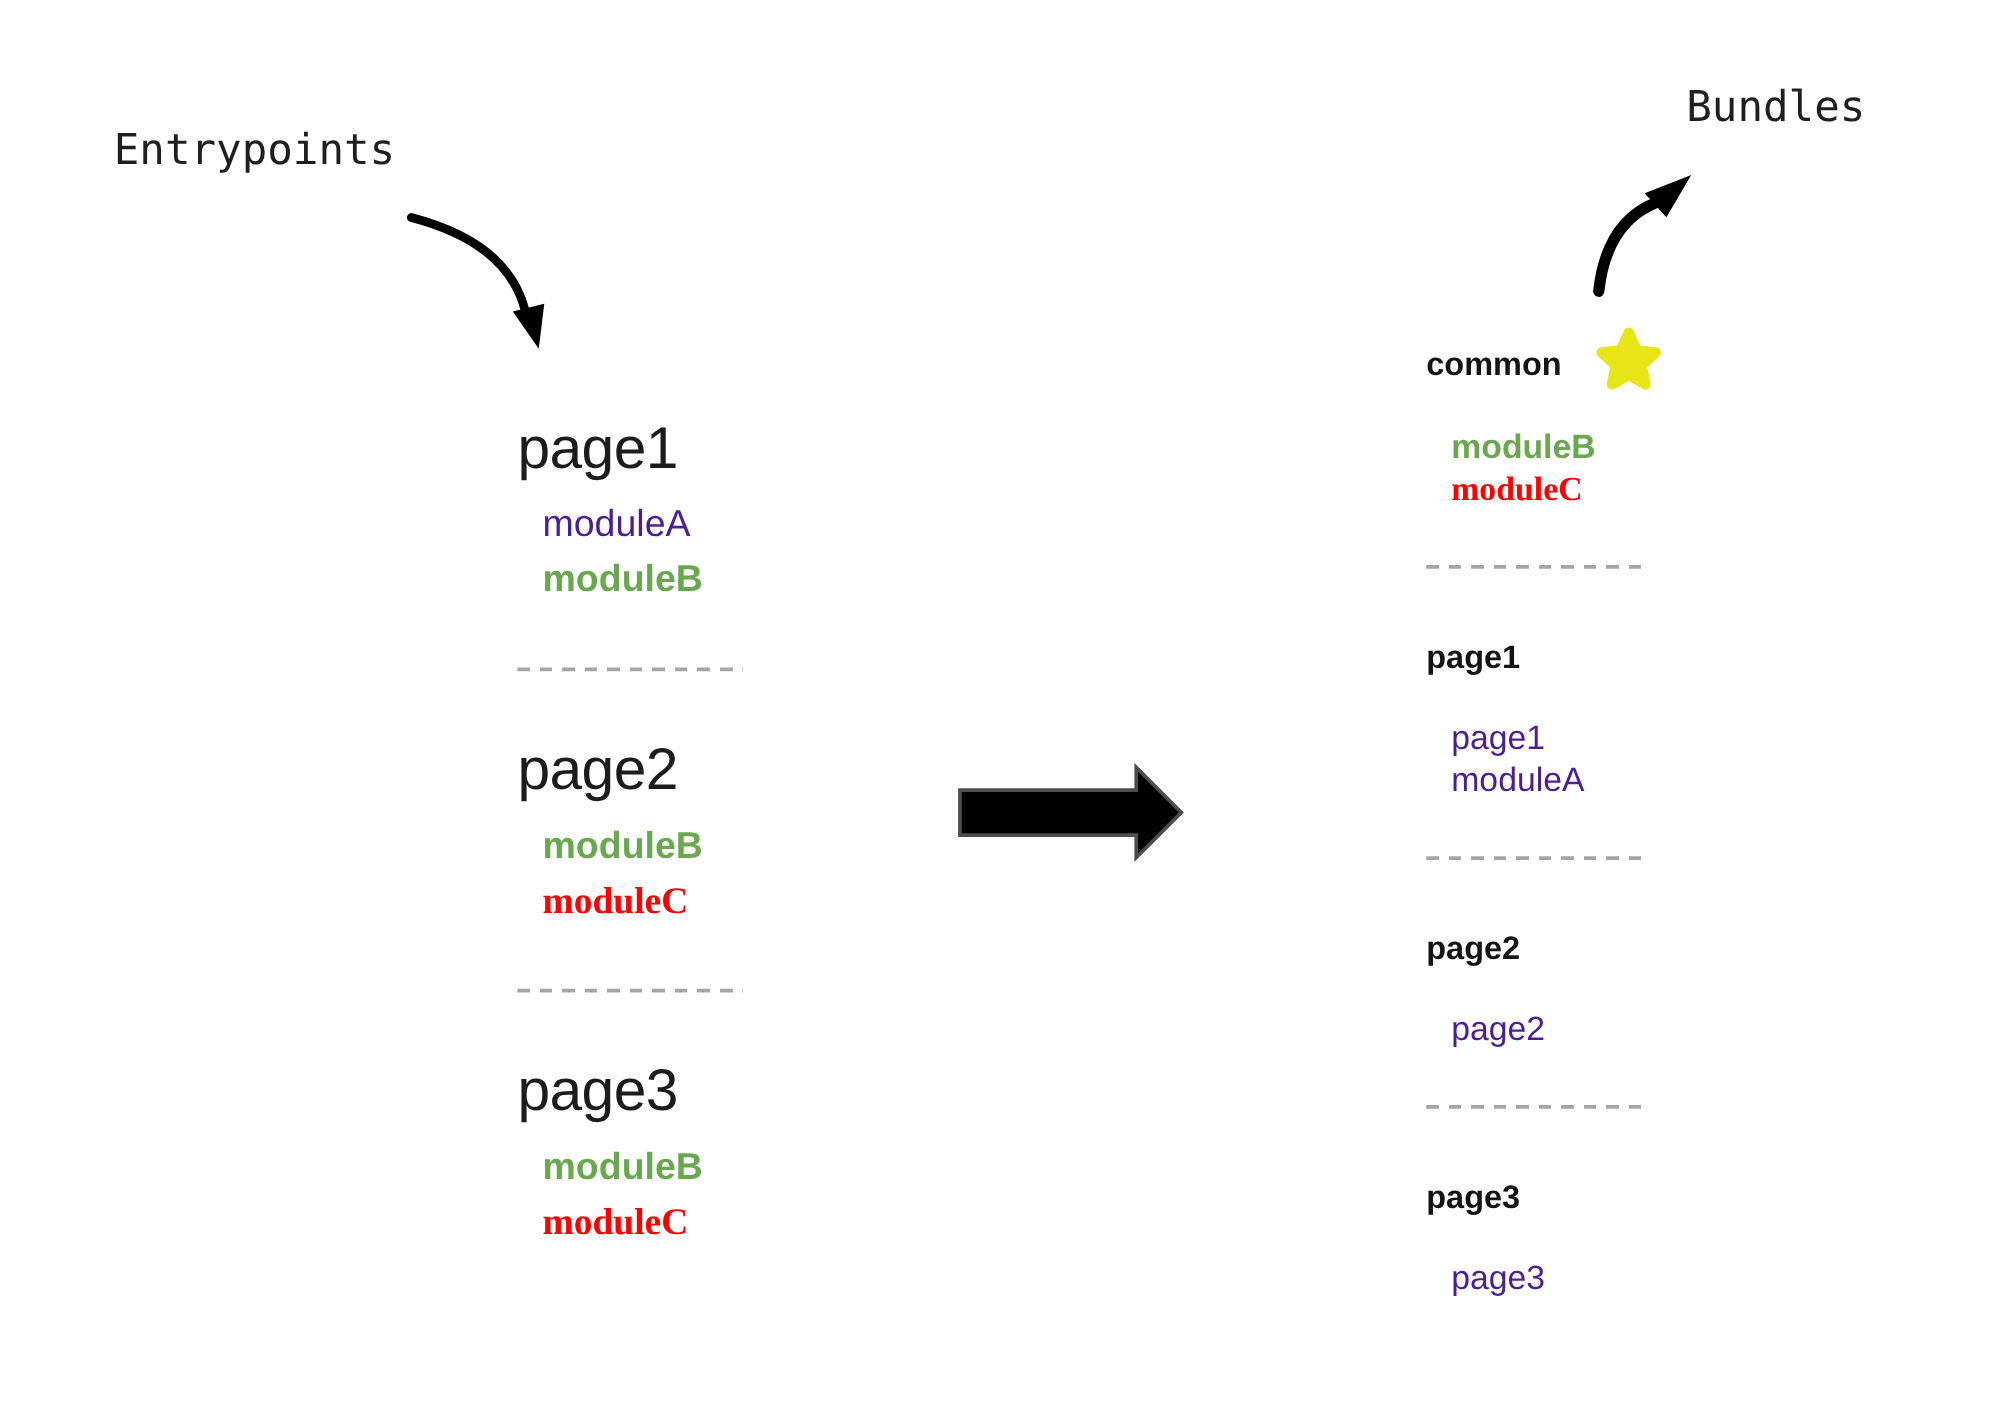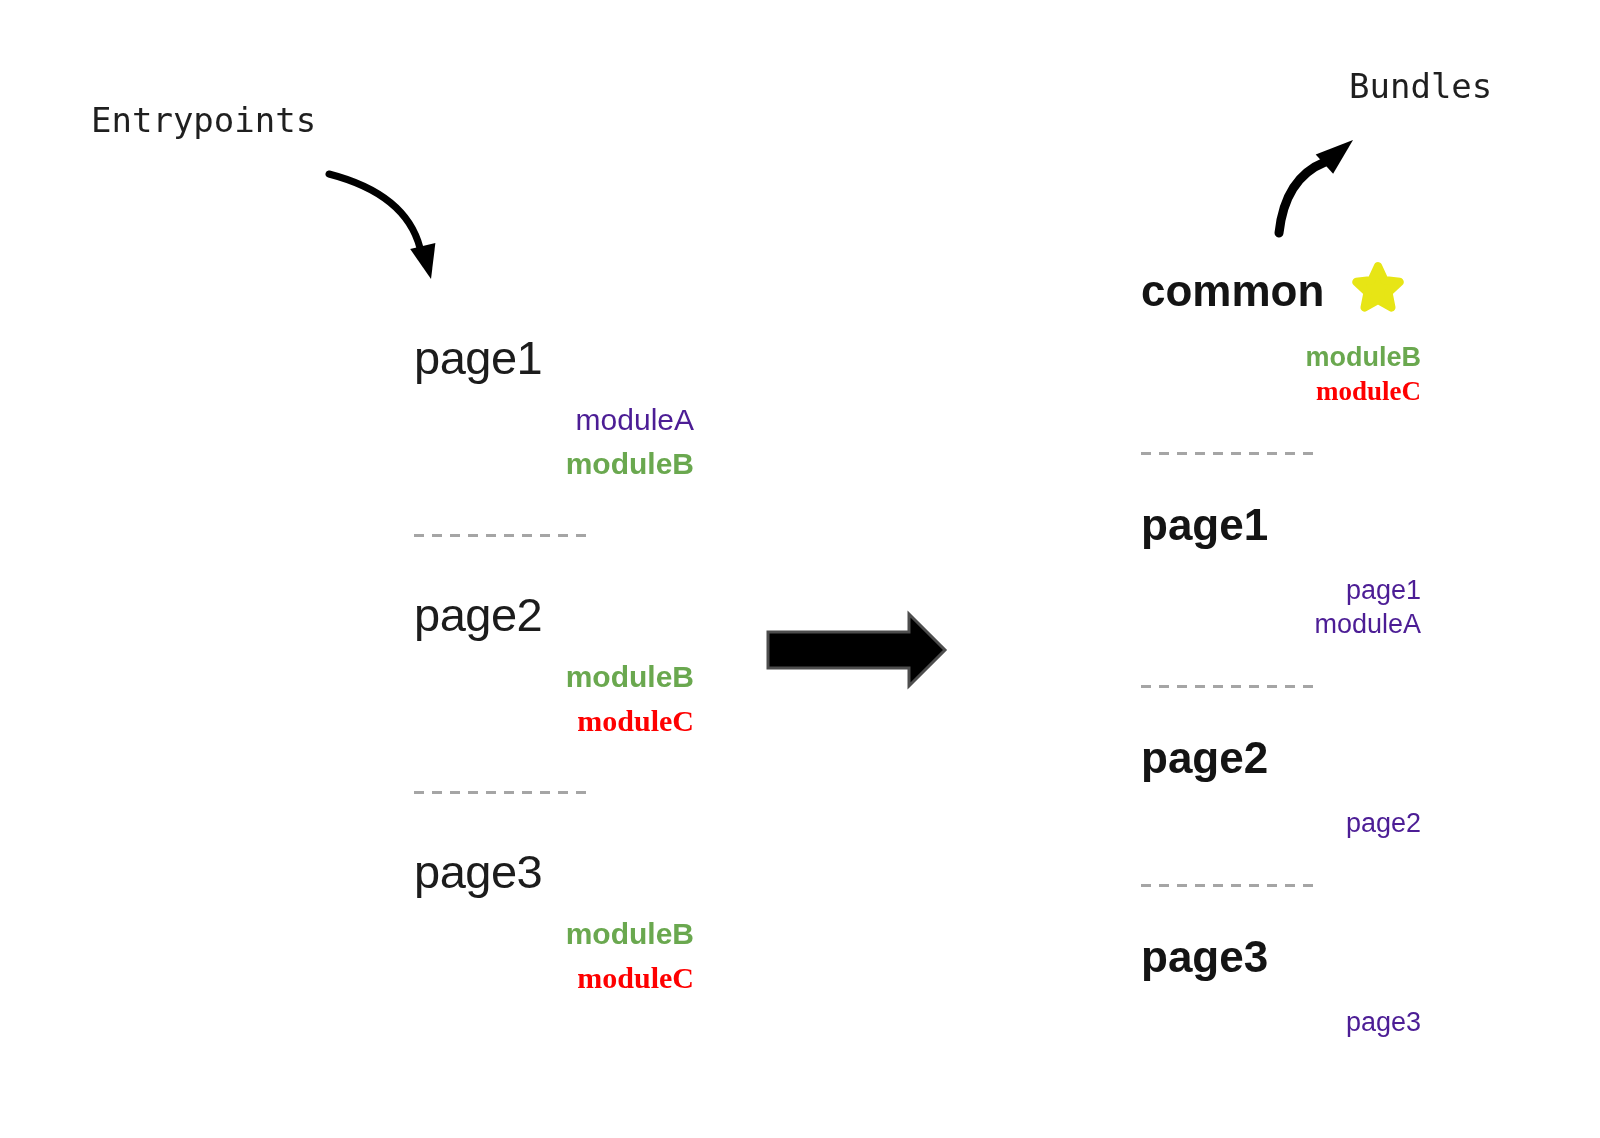--- a/index.html
+++ b/index.html
@@ -38,29 +38,29 @@
     white-space:nowrap;
   }
   #entry-column .group-title{
     font-size:47px;
     line-height:56px;
     font-weight:400;
     letter-spacing:-0.5px;
     color:#1c1c1c;
   }
   #bundle-column .group-title{
-    font-size:44px;
+    font-size:26px;
     line-height:48px;
     font-weight:700;
     color:#141414;
   }
   .title-row{display:flex;align-items:center;gap:26px;}
   .star{flex:0 0 auto;margin-top:-6px;}
 
-  .modules{margin:12px 0 0 20px;text-align:right;}
+  .modules{margin:12px 0 0 20px;}
   #bundle-column .modules{margin-top:24px;}
   #entry-column .module{font-size:30px;line-height:44px;}
   #bundle-column .module{font-size:27px;line-height:34px;}
   .module{white-space:nowrap;}
   .module-black{font-weight:400;color:#4c1d95;}
   .module-green{font-weight:700;color:var(--module-green,#6aa84f);}
   .module-red{font-weight:700;color:var(--module-red,#fe0000);font-family:Liberation Serif, serif;}
 
   .divider{
     height:3px;

